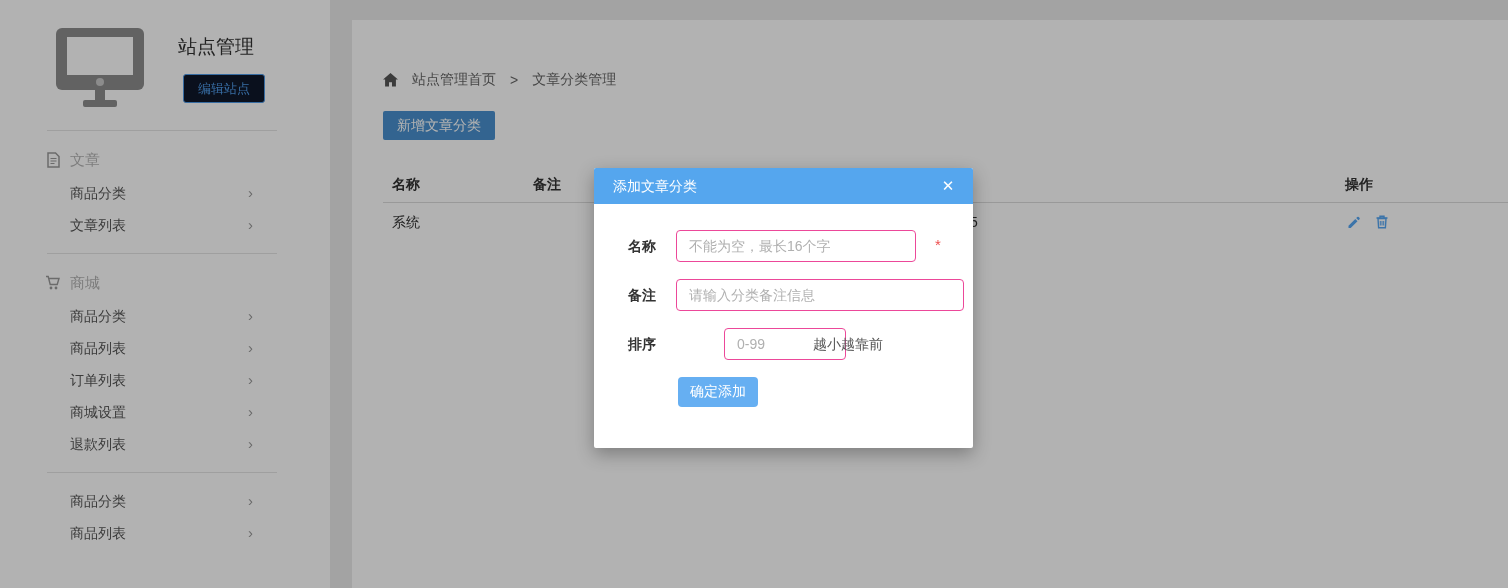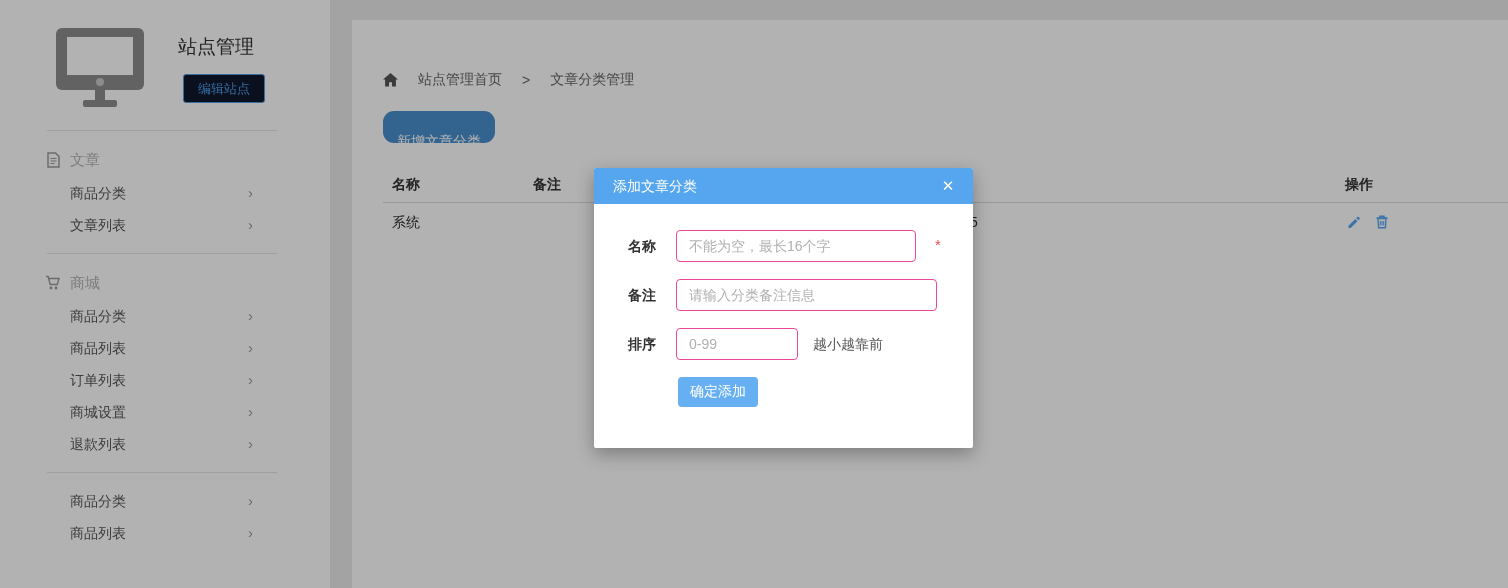--- a/index.html
+++ b/index.html
@@ -32,27 +32,27 @@
   .section-head .sec-label{position:absolute;left:70px;font-size:15px;color:#b4b4b4;}
   .menu-item{height:32px;line-height:32px;position:relative;cursor:pointer;}
   .menu-item .mi-label{position:absolute;left:70px;font-size:14px;color:#555;}
   .menu-item .chev{position:absolute;left:248px;font-size:15px;color:#999;}
 
   
   .main{
     position:absolute;left:352px;top:20px;width:1156px;height:568px;
     background:#ffffff;z-index:1;
   }
-  .breadcrumb{position:absolute;left:31px;top:51px;font-size:14px;color:#666;display:flex;align-items:center;gap:20px;}
+  .breadcrumb{position:absolute;left:31px;top:51px;font-size:14px;color:#666;display:flex;align-items:center;gap:14px;}
   .breadcrumb .crumb{color:#666;}
   .add-btn{
     position:absolute;left:31px;top:91px;
-    height:29px;line-height:29px;padding:16px 14px;
+    height:29px;line-height:29px;padding:0 14px;
     background:var(--add-button-blue);color:#fff;font-size:14px;
-    border:none;border-radius:11px;cursor:pointer;
+    border:none;border-radius:2px;cursor:pointer;
   }
   .th{position:absolute;top:156px;font-size:14px;font-weight:bold;color:#333;}
   .th-name{left:40px;} .th-remark{left:181px;} .th-actions{left:993px;}
   .table-line{position:absolute;left:31px;right:0;top:182px;height:1px;background:#dcdcdc;}
   .td{position:absolute;top:194px;font-size:14px;color:#333;}
   .td-name{left:40px;} .td-clipped{left:618px;}
   .row-actions{position:absolute;left:995px;top:195px;display:flex;gap:14px;}
   .icon-btn{cursor:pointer;line-height:0;}
 
   
@@ -73,22 +73,22 @@
   .modal-body{position:relative;height:244px;}
   .f-label{position:absolute;left:34px;font-size:14px;font-weight:bold;color:#333;}
   .f-input{
     position:absolute;left:82px;height:32px;box-sizing:border-box;
     border:1px solid #ec4899;border-radius:4px;padding:0 12px;
     font-size:14px;color:#333;font-family:"Liberation Sans","DejaVu Sans",sans-serif;outline:none;
   }
   .f-input::placeholder{color:#b0b0b0;}
   .lbl-1{top:34px;} .inp-1{top:26px;width:240px;}
   .required{position:absolute;left:341px;top:32px;color:var(--required-red);font-size:15px;}
-  .lbl-2{top:83px;} .inp-2{top:75px;width:261px;}
-  .lbl-3{top:132px;} .inp-3{top:124px;width:122px;}
+  .lbl-2{top:83px;} .inp-2{top:75px;width:288px;}
+  .lbl-3{top:132px;} .inp-3{top:124px;width:122px;margin-left:48px;}
   .f-hint{position:absolute;left:219px;top:132px;font-size:14px;color:#555;}
   .submit-btn{
     position:absolute;left:84px;top:173px;width:80px;height:30px;
     background:var(--submit-blue);color:#fff;font-size:14px;
     border:none;border-radius:4px;cursor:pointer;
   }
 </style>
 </head>
 <body>
 

